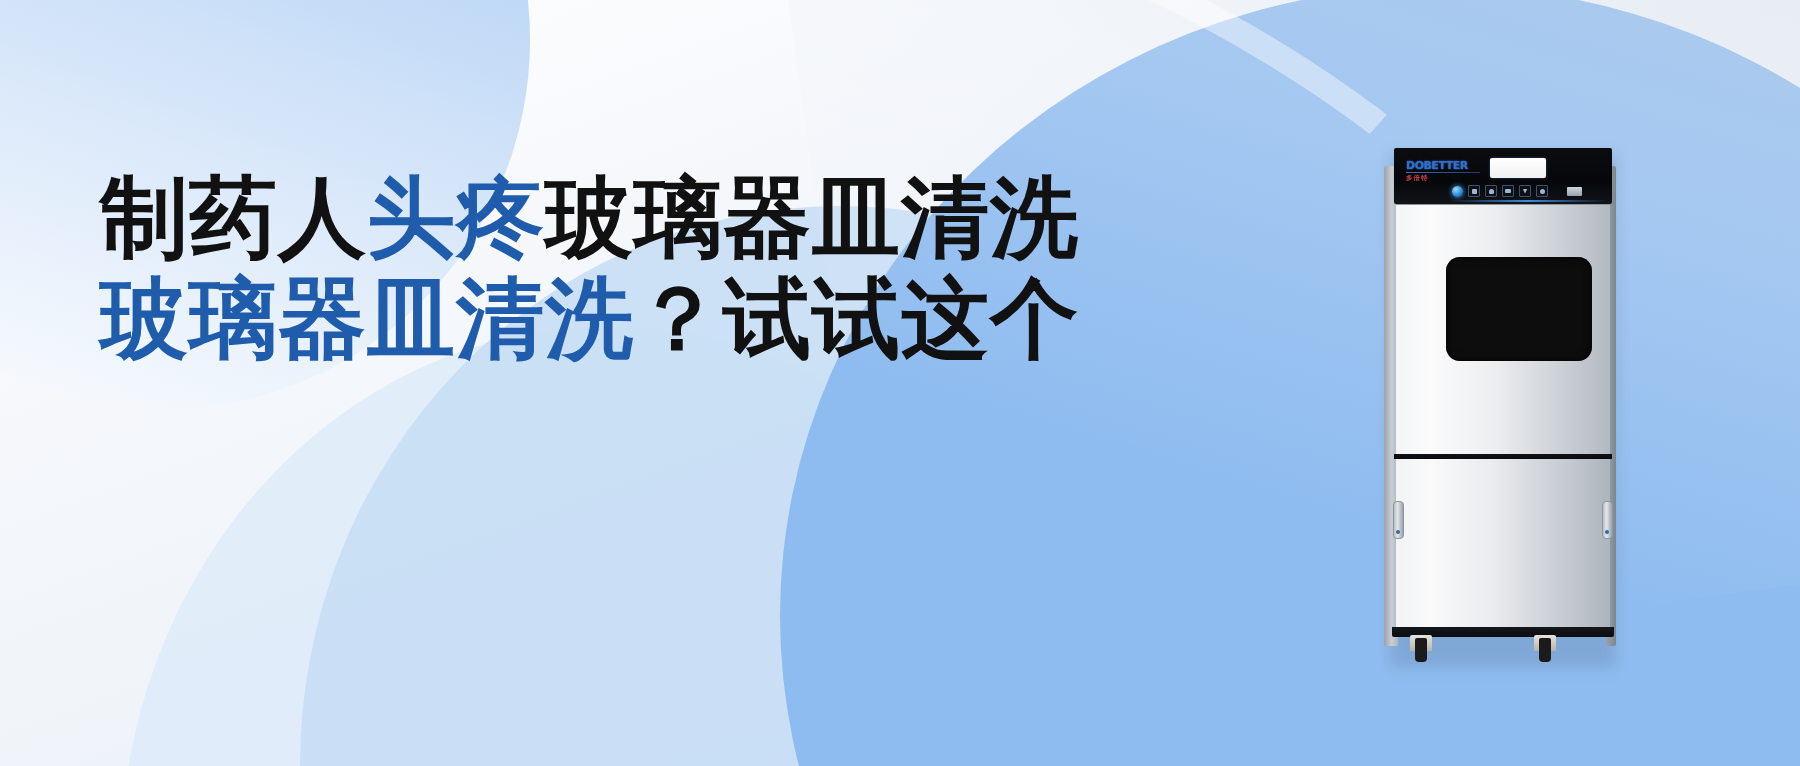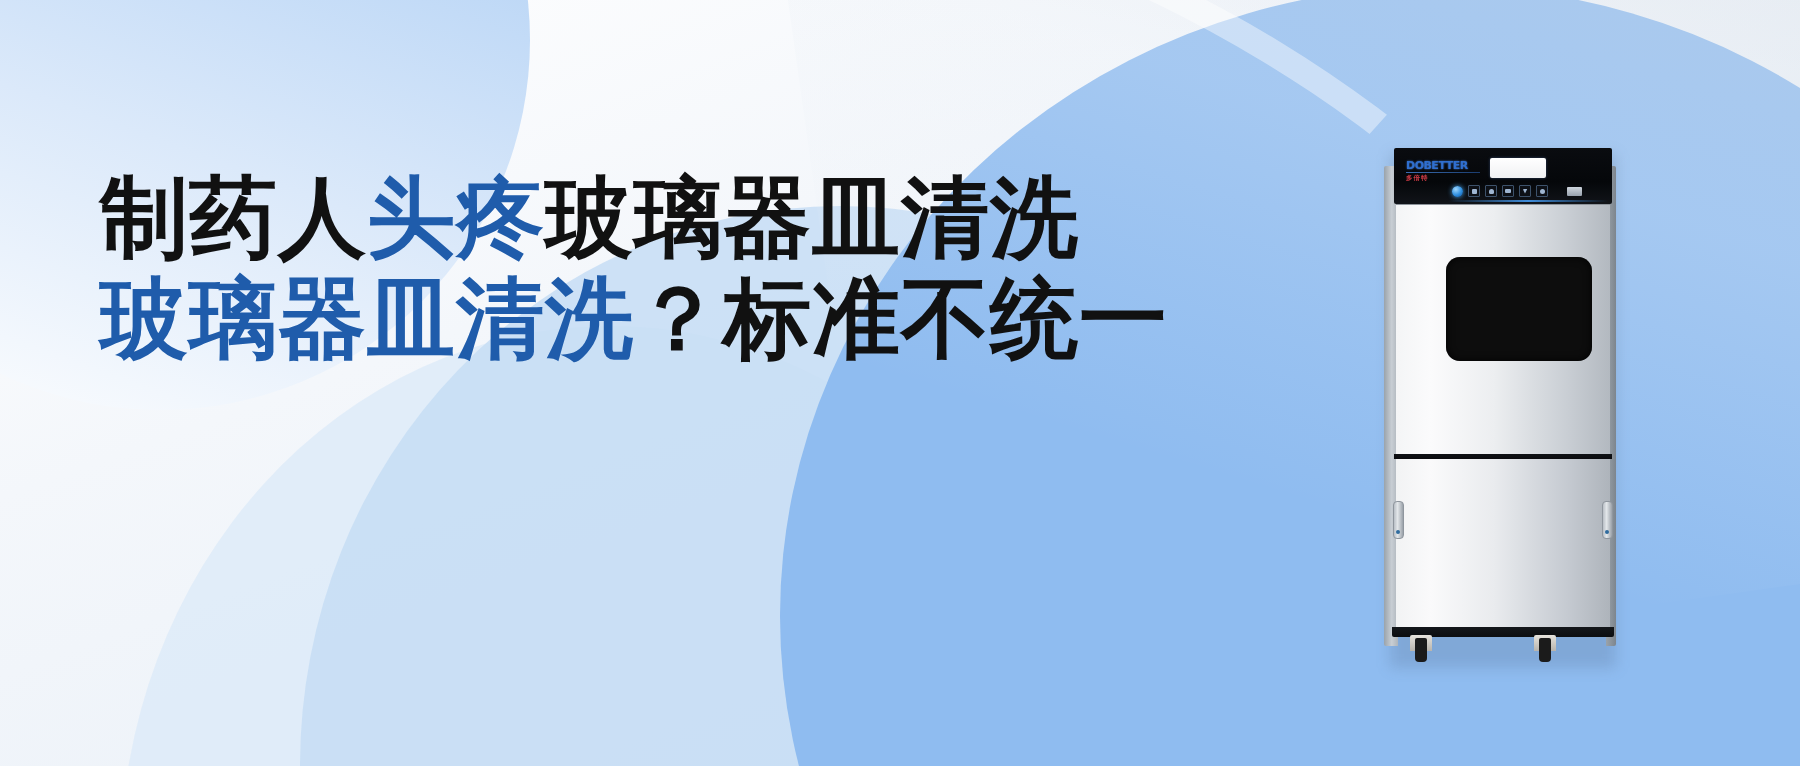--- a/index.html
+++ b/index.html
@@ -198,21 +198,21 @@
     <div class="shade-tr"></div>
     <div class="swoosh sw1"></div>
     <div class="swoosh sw2"></div>
     <div class="swoosh sw3"></div>
     <div class="swoosh sw4"></div>
     <div class="swoosh sw5"></div>
   </div>
 
   <div id="headline">
     <span class="hl-line"><span>制药人</span><span class="hl-accent">头疼</span><span>玻璃器皿清洗</span></span>
-    <span class="hl-line"><span class="hl-accent">玻璃器皿清洗</span><span>？标准不统一</span></span>
+    <span class="hl-line"><span class="hl-accent">玻璃器皿清洗</span><span>？试试这个</span></span>
   </div>
 
   <div id="machine">
     <div class="m-shadow"></div>
     <div class="m-body">
 
       <div class="m-side-l"></div>
       <div class="m-side-r"></div>
 
       <div class="m-top">

